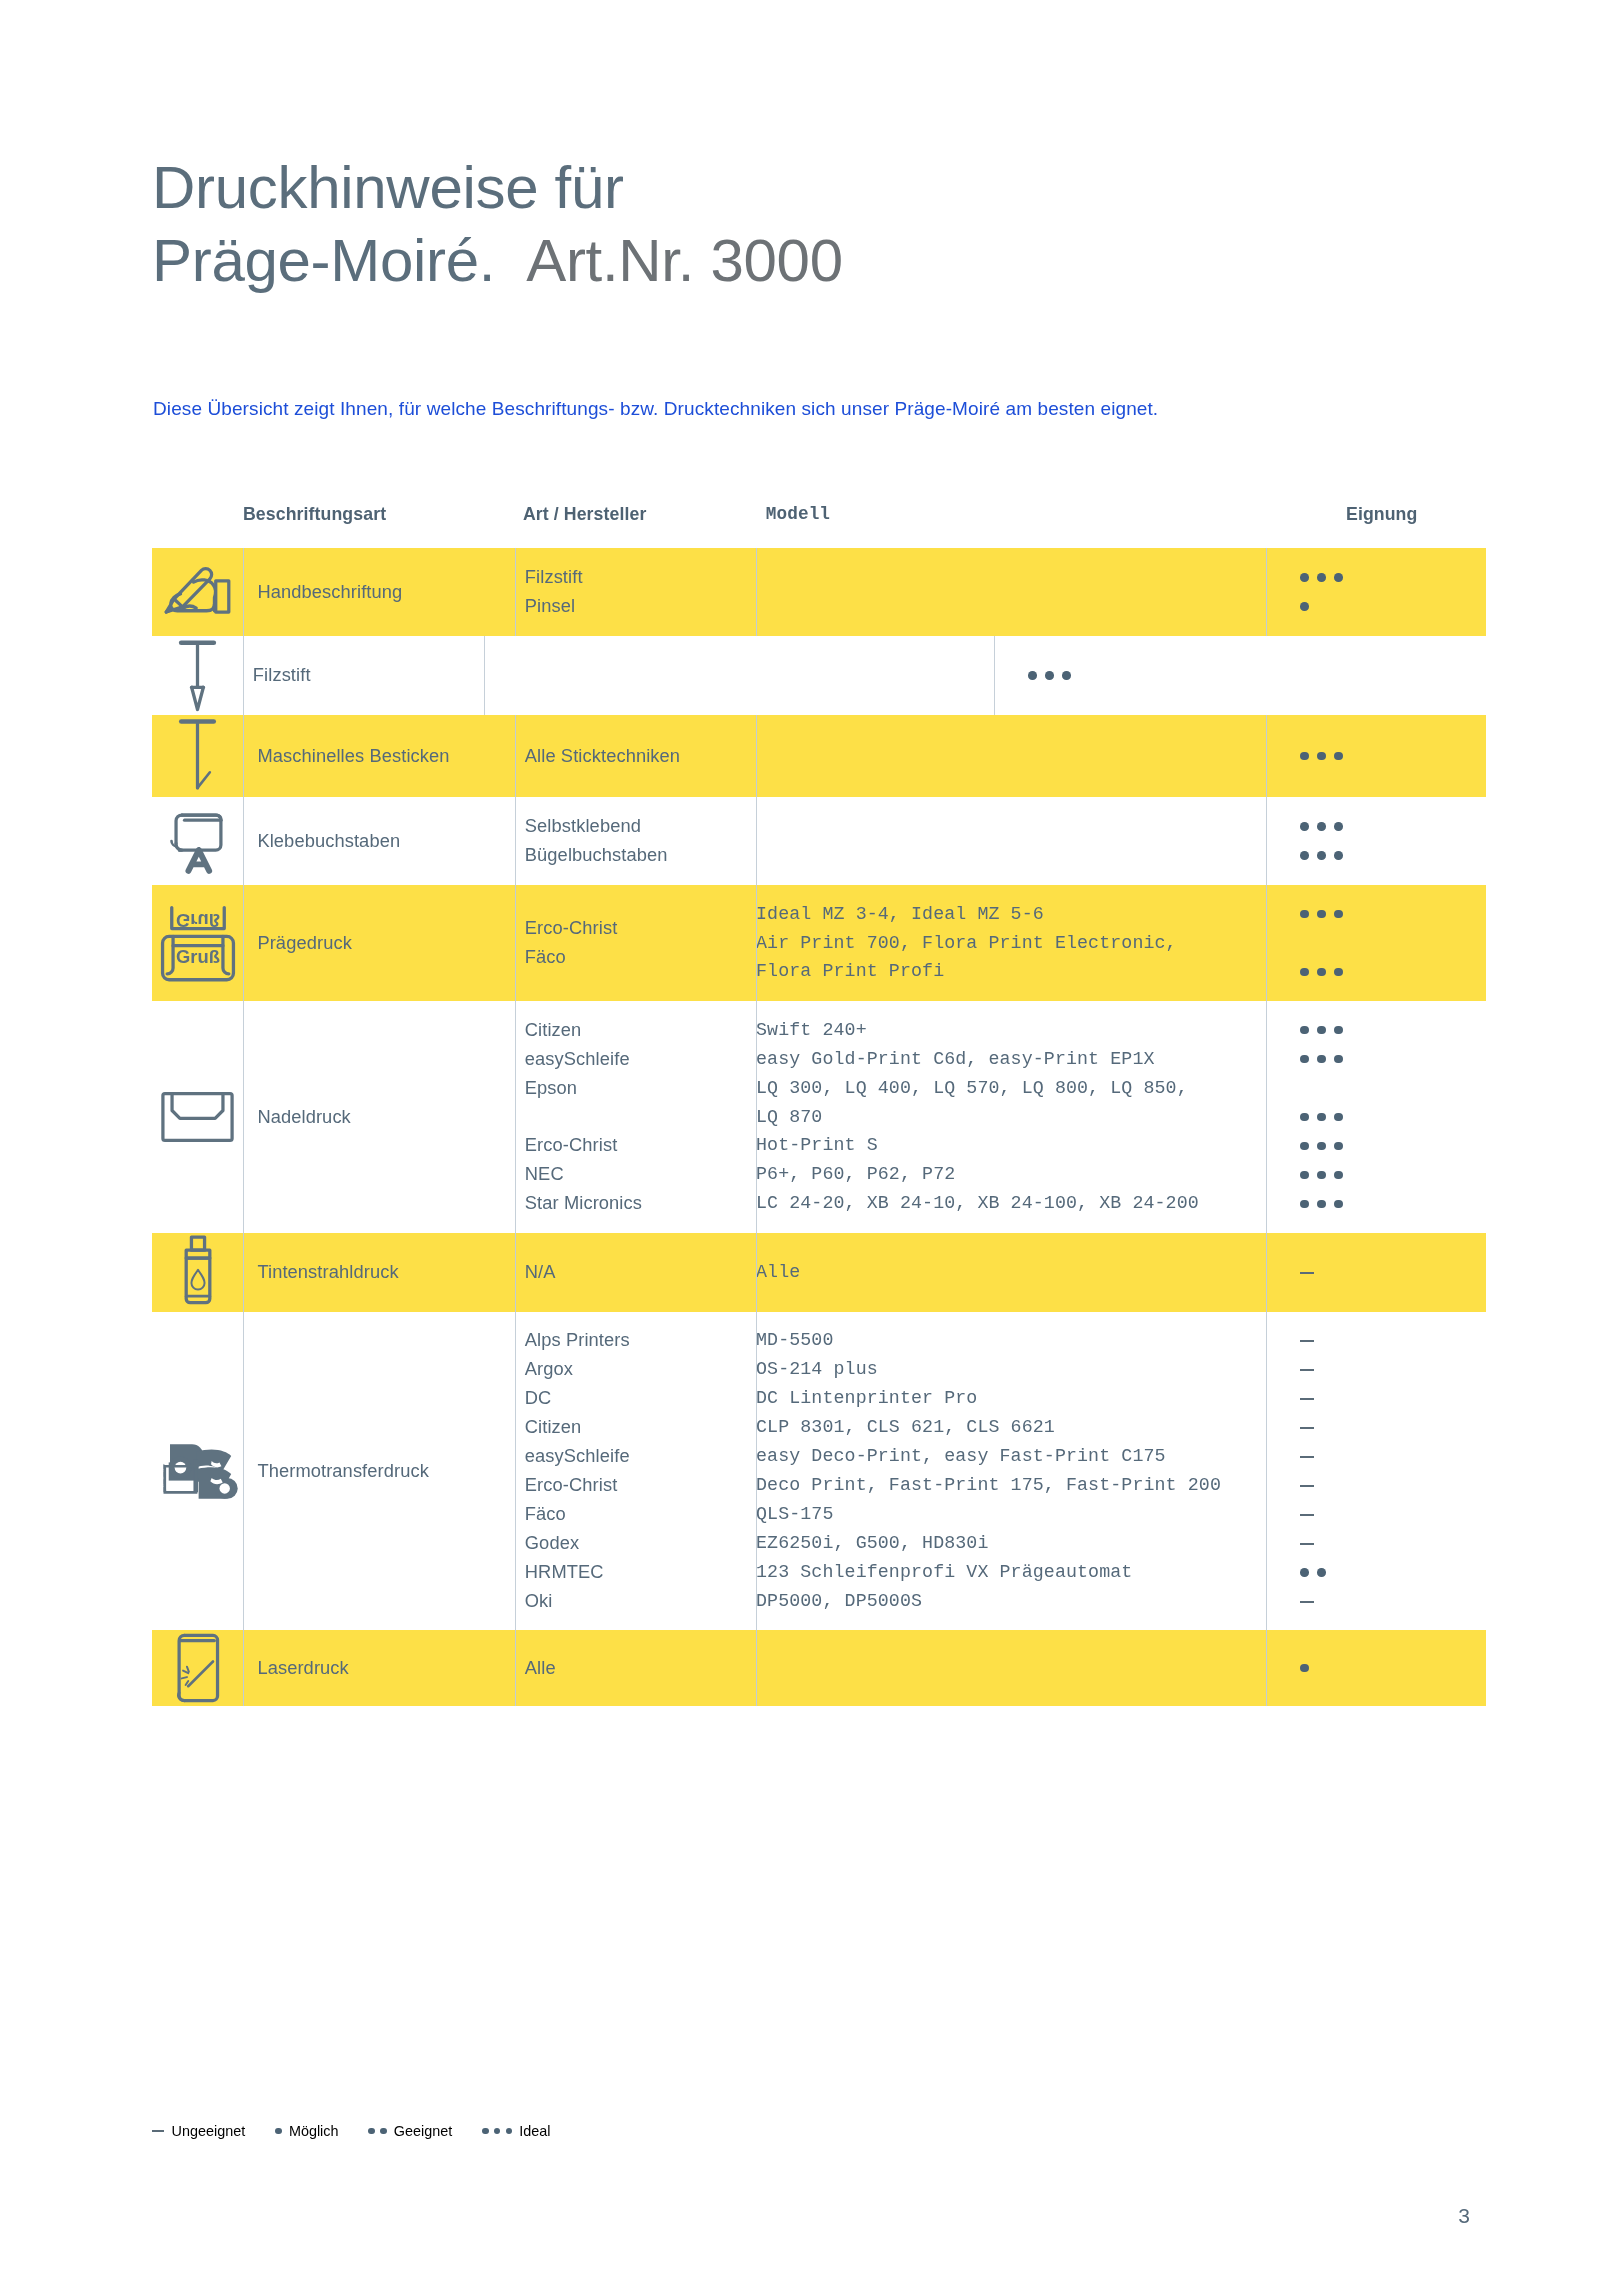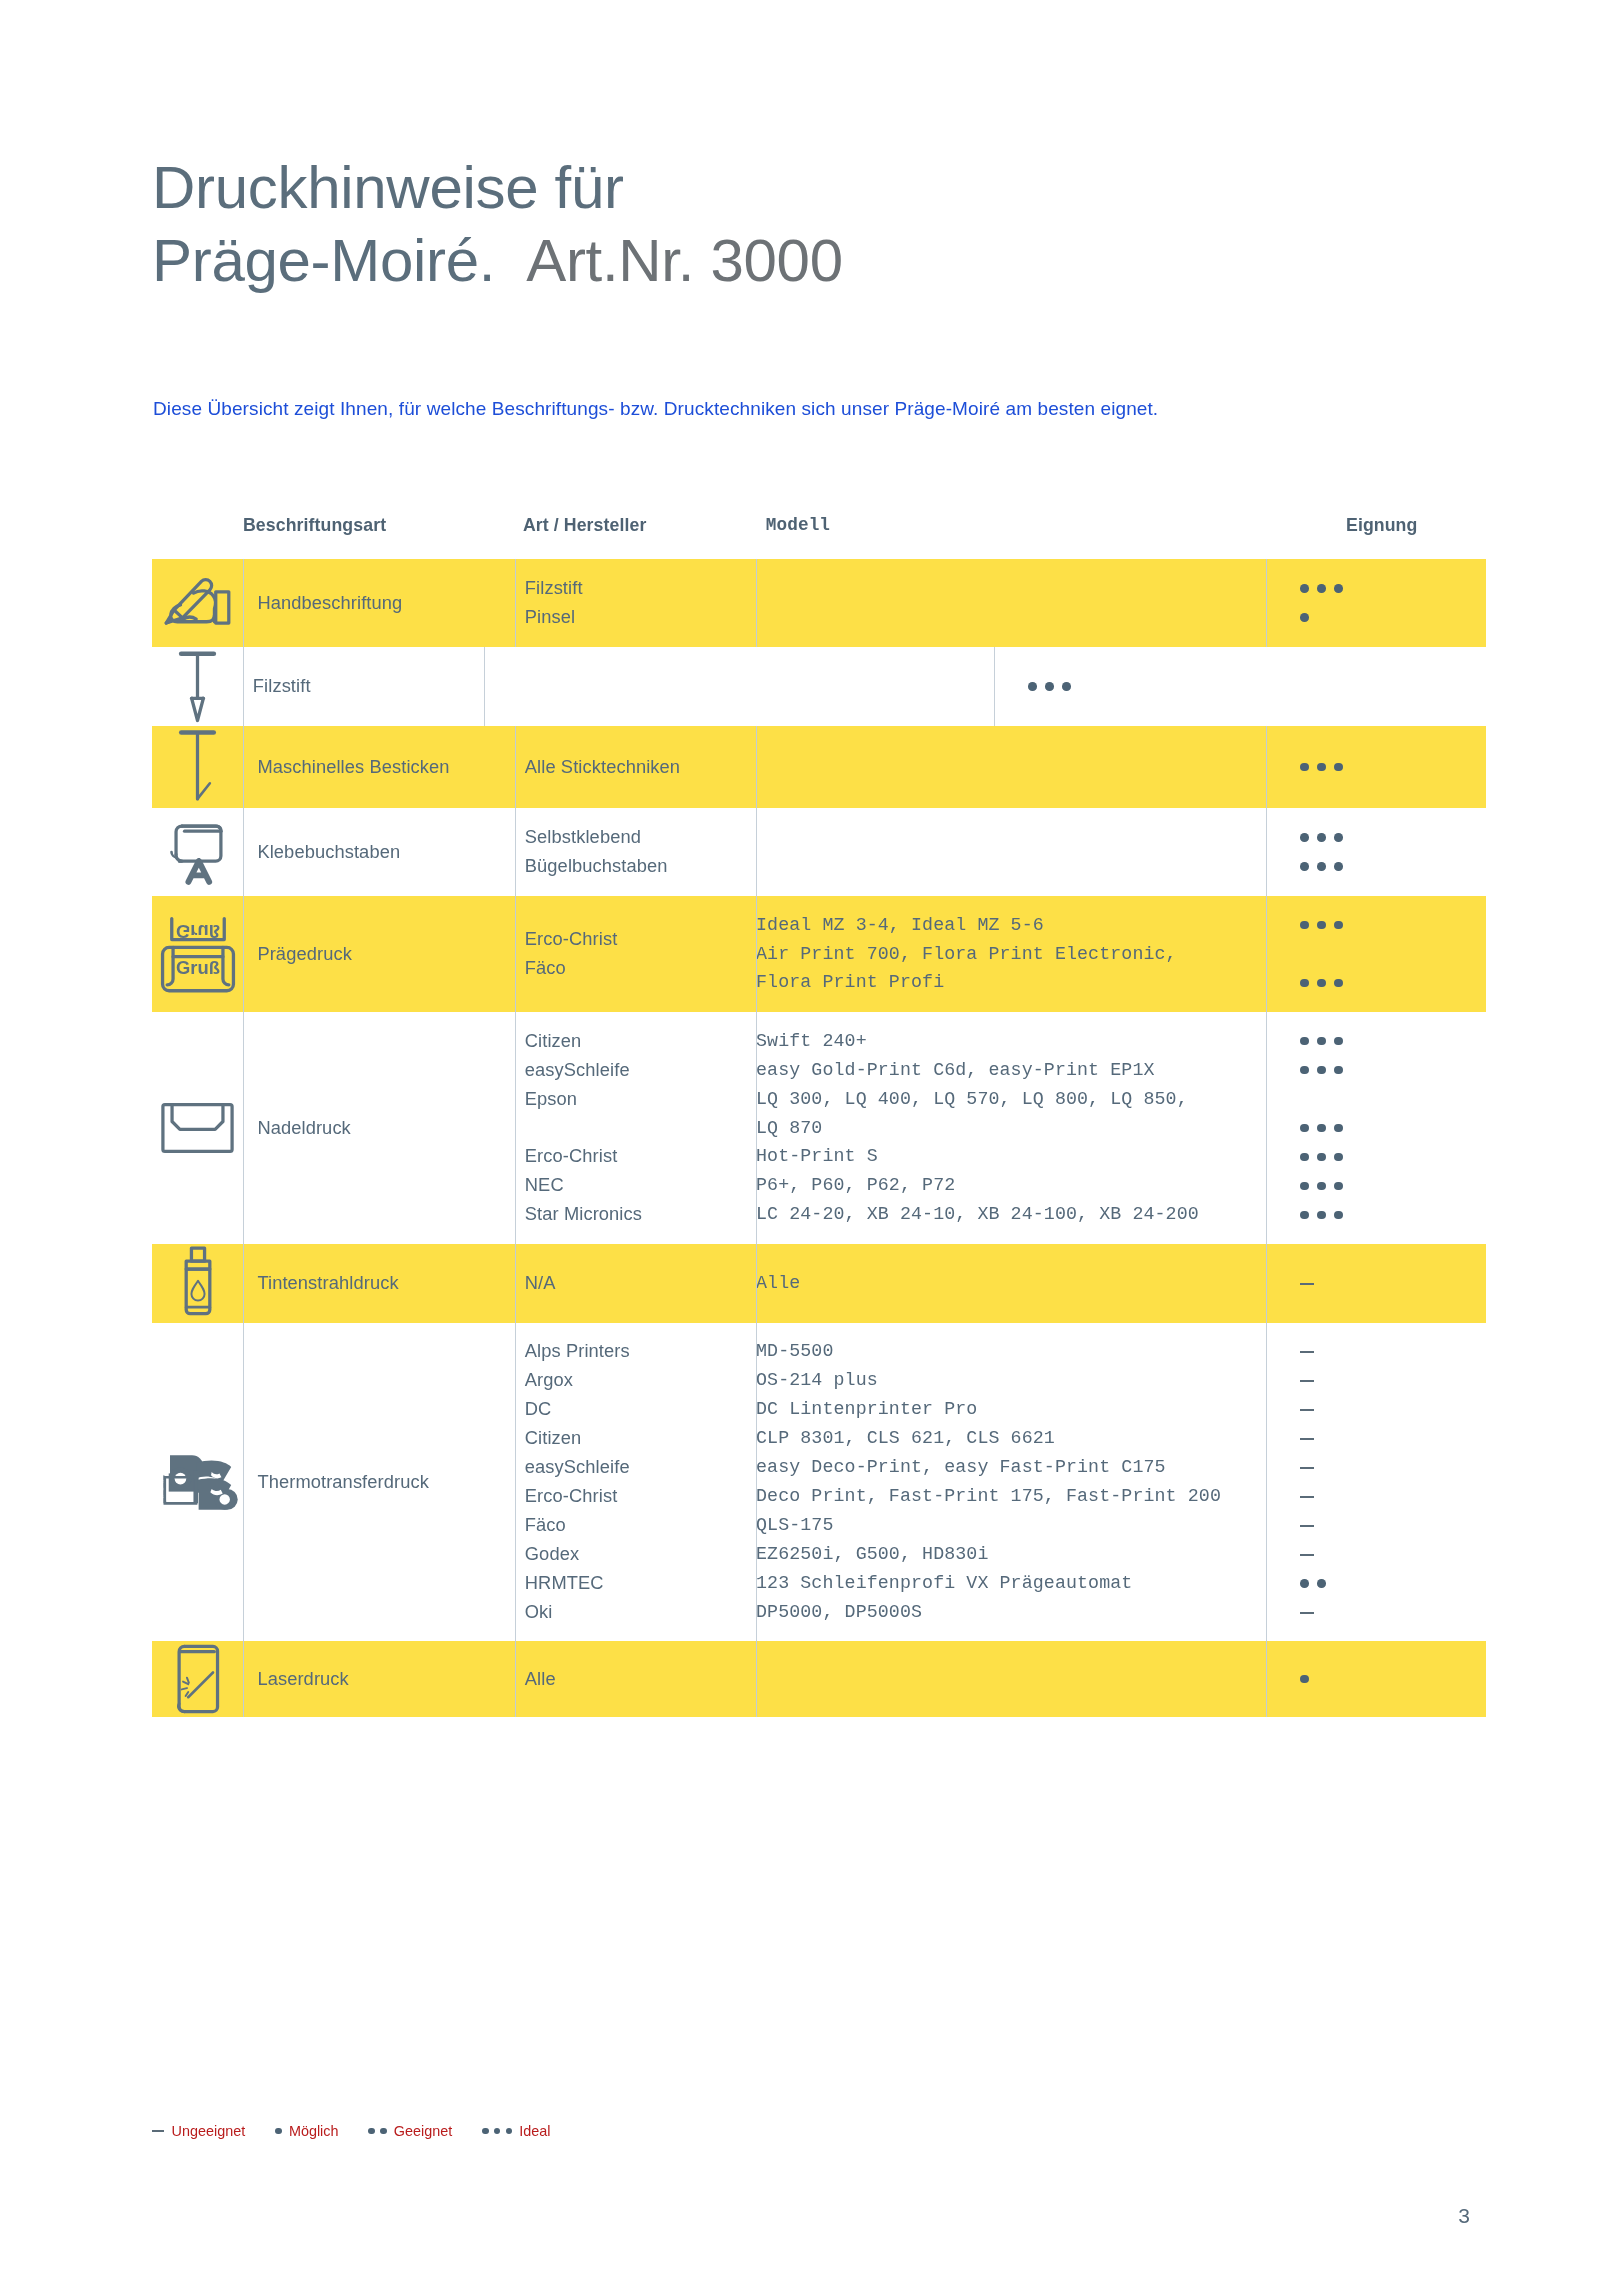--- a/index.html
+++ b/index.html
@@ -54,21 +54,21 @@
     font-weight: 400;
     color: #1d4ed8;
     letter-spacing: 0.1px;
     white-space: nowrap;
   }
 
   
   .table {
     position: absolute;
     left: 152px;
-    top: 512px;
+    top: 501px;
     width: 1334px;
   }
 
   .thead {
     display: flex;
     height: 47px;
     align-items: flex-start;
   }
   .thead .th {
     font-size: 17.7px;
@@ -163,21 +163,21 @@
 
   
   .legend {
     position: absolute;
     left: 152px;
     top: 2123px;
     display: flex;
     align-items: center;
     gap: 30px;
     font-size: 14.4px;
-    color: #b91c1c;
+    color: #000000;
     justify-content: center;
   }
   .legend-item {
     display: flex;
     align-items: center;
     gap: 7.2px;
     white-space: nowrap;
   }
   .legend-item .dot { width: 6.5px; height: 6.5px; }
   .legend-item .dash { width: 12.4px; height: 2px; }

